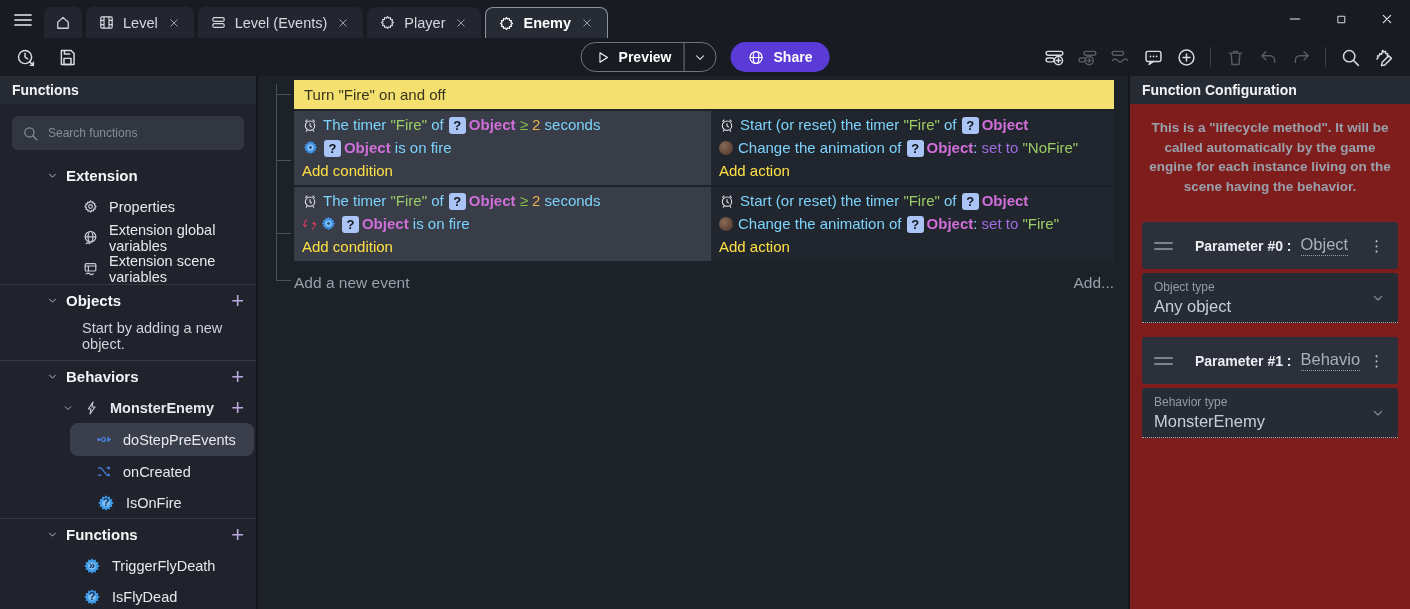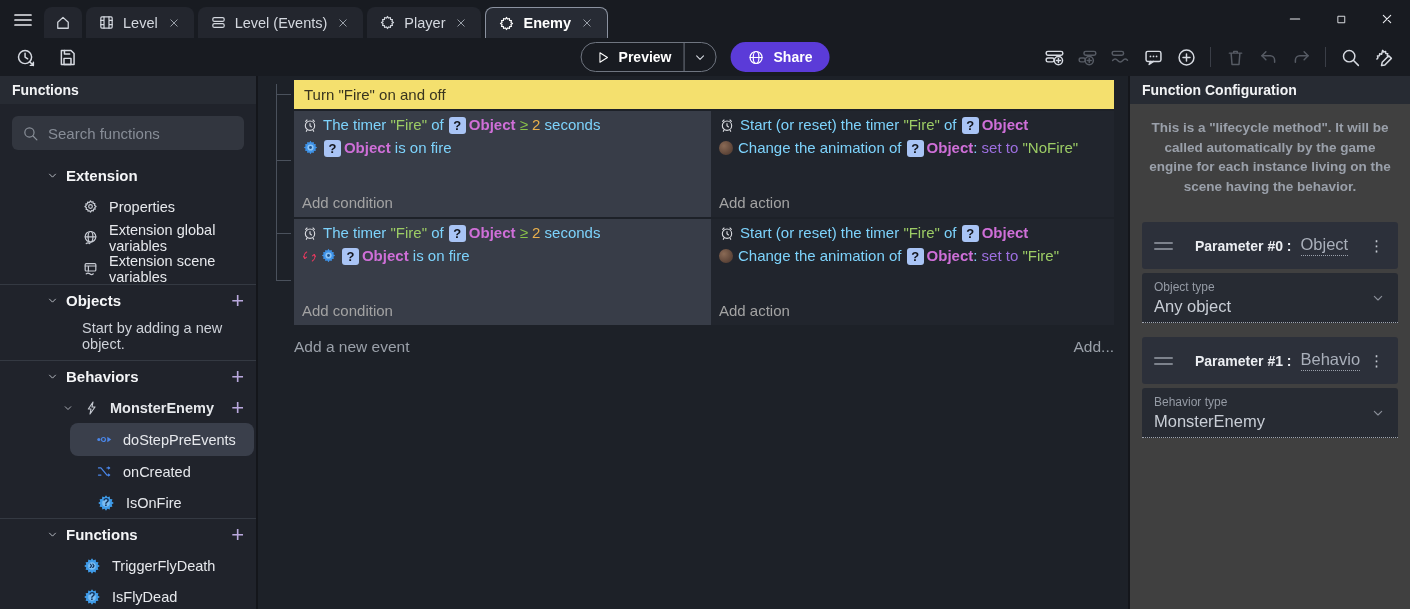--- a/index.html
+++ b/index.html
@@ -35,21 +35,21 @@
   .tbicon.dim { color:#565b64; }
   .tbdivider { width:1px; height:20px; background:#3a3e47; margin:0 4px; }
 
   
   .main { display:flex; height:533px; }
 
   
   .sidebar { width:258px; background:#20232b; border-right:2px solid #14161b; display:flex; flex-direction:column; }
   .panel-header { height:28px; background:#272b33; display:flex; align-items:center; padding-left:12px; font-weight:bold; font-size:14px; color:#f2f3f5; flex:none; }
   .searchbox { margin:12px 12px 10px 12px; height:34px; background:#32363f; border-radius:6px; display:flex; align-items:center; padding:0 10px; gap:9px; color:#8a9099; }
-  .searchbox input { background:transparent; border:none; outline:none; color:#d946ef; font-size:15px; width:170px; font-family:"Liberation Sans",sans-serif; }
+  .searchbox input { background:transparent; border:none; outline:none; color:#d946ef; font-size:12px; width:170px; font-family:"Liberation Sans",sans-serif; }
   .searchbox input::placeholder { color:#878d97; }
   .tree { flex:1; overflow:hidden; }
   .tsection { border-top:1px solid #343942;padding-left:36px; }
   .tsection.first { border-top:none; }
   .thead { height:31px; display:flex; align-items:center; padding:0 12px 0 10px; cursor:pointer; }
   .thead .chev { color:#c0c4cc; margin-right:7px; }
   .thead .tlbl { font-weight:bold; font-size:15px; color:#f4f5f7; }
   .thead .plus { margin-left:auto; color:#b9a8dd; font-size:22px; font-weight:300; line-height:20px; cursor:pointer; }
   .trow { height:31px; display:flex; align-items:center; gap:10px; font-size:14.5px; color:#e6e8ec; cursor:pointer; }
   .trow.ind1 { padding-left:46px; }
@@ -66,39 +66,39 @@
   .cogbadge .q { position:relative; color:#0f2d55; font-weight:bold; font-size:11px; line-height:1; }
 
   
   .events { flex:1; background:#1d2128; position:relative; padding:4px 14px 0 36px; border-right:2px solid #14161b; }
   .connector { position:absolute; background:#4a515c; }
   .comment { height:29px; background:#f4e06e; color:#39351f; font-size:15px; display:flex; align-items:center; padding:0 10px; cursor:pointer; }
   .evrow { display:flex; margin-top:2px; cursor:pointer; }
   .evconds { width:417px; flex:none; background:#383d48; padding:2px 8px 3px 8px; }
   .evacts { flex:1; background:#21252d; padding:2px 8px 3px 8px; }
   .evt-line { font-size:15px; line-height:23px; white-space:nowrap; color:#e4e6ea; }
-  .addlink { color:#a3a3a3; font-size:15px; line-height:23px; cursor:pointer;margin-top:32px; }
+  .addlink { color:#fde047; font-size:15px; line-height:23px; cursor:pointer; }
   .evfooter { margin-top:13px; display:flex; justify-content:space-between; color:#9aa0a9; font-size:15.5px; }
   .evfooter .fadd { cursor:pointer; }
   .seg-text { color:#7dd3fc; }
   .seg-string { color:#9ccc65; }
   .seg-object { color:#cf6fd8; font-weight:bold; }
   .seg-operator { color:#8bc34a; }
   .seg-number { color:#eab04c; }
   .seg-setto { color:#9d6fe0; }
   .seg-badge { background:#a9c4f5; color:#12151c; font-weight:bold; border-radius:3px; padding:0 4.5px; margin:0 3px 0 1px; font-size:13px; display:inline-block; line-height:17px; }
   .evicon { display:inline-flex; vertical-align:-3px; margin-right:5px; }
   .evicon.clock { color:#d8dadf; }
   .evicon.invert { color:#e23a5f; margin-right:3px; }
   .animdot { display:inline-block; width:14px; height:14px; border-radius:50%; background:radial-gradient(circle at 35% 35%, #8a6a55, #5b4337 70%); vertical-align:-2px; margin-right:5px; }
   .cogmini { position:relative; width:17px; height:17px; display:inline-flex; align-items:center; justify-content:center; vertical-align:-3px; margin-right:4px; }
   .cogmini svg { position:absolute; inset:0; }
 
   
-  .config { width:280px; background:#404040; display:flex; flex-direction:column; }
+  .config { width:280px; background:#7f1d1d; display:flex; flex-direction:column; }
   .cfg-desc { margin:14px 15px 0 15px; color:#9aa0aa; font-size:13.5px; font-weight:bold; text-align:center; line-height:19.5px; }
   .param-card { margin:26px 12px 0 12px; background:#2c303a; border-radius:3px; height:47px; display:flex; align-items:center; padding:0 12px; }
   .param-card.second { margin-top:14px; }
   .drag-handle { width:19px; display:flex; flex-direction:column; gap:4px; cursor:grab; }
   .drag-handle i { height:2px; background:#7d828c; border-radius:1px; display:block; }
   .param-label { margin-left:22px; font-weight:bold; font-size:14px; color:#eceef2; white-space:nowrap;text-align:right; }
   .param-value { margin-left:9px; font-size:16.5px; color:#a9afba; border-bottom:1.5px dotted #9aa0ab; padding-bottom:1px; white-space:nowrap; overflow:hidden; max-width:88px; cursor:text; }
   .kebab { margin-left:auto; color:#c3c8d0; font-size:15px; letter-spacing:0; cursor:pointer; padding:0 2px; }
   .field-card { margin:4px 12px 0 12px; background:#272b33; border-radius:3px 3px 0 0; padding:7px 12px 6px 12px; border-bottom:1px dotted #a0a5af; position:relative; cursor:pointer; }
   .field-label { font-size:12px; color:#959ba5; }

